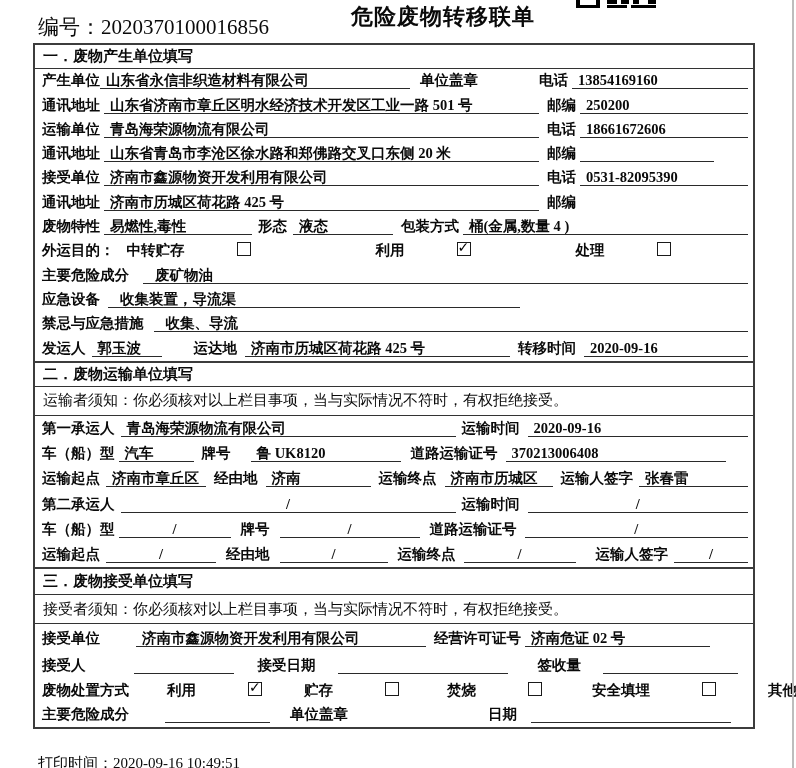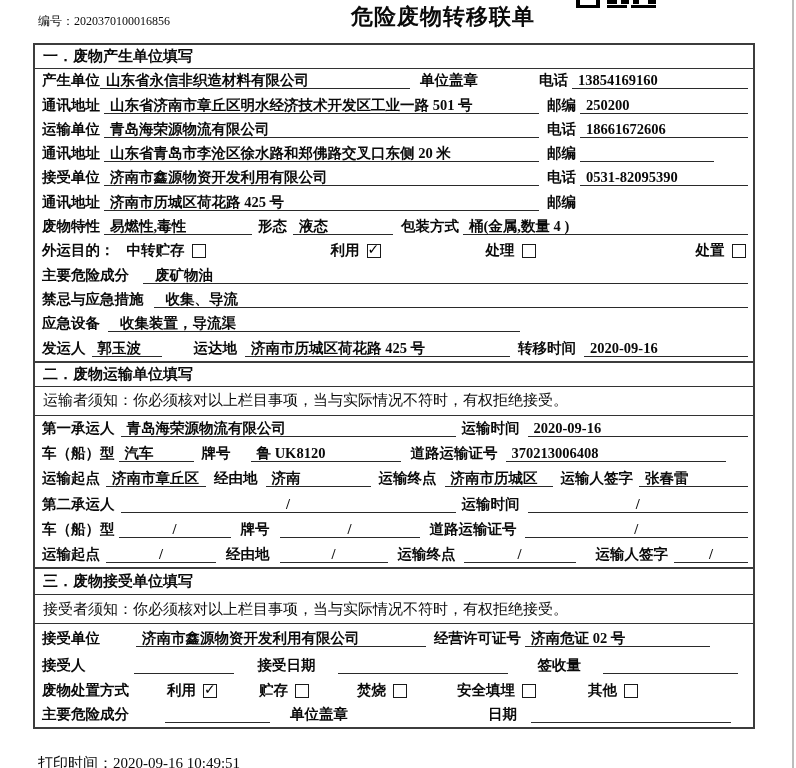--- a/index.html
+++ b/index.html
@@ -1,39 +1,39 @@
 <!DOCTYPE html>
 <html><head>
 <meta charset="utf-8">
 <style>
   html,body{margin:0;padding:0;}
   body{
     width:796px;height:768px;background:#ffffff;position:relative;overflow:hidden;
     font-family:"Liberation Serif","DejaVu Serif",serif;color:#0a0a0a;
   }
-  .serial{position:absolute;left:38px;top:13px;font-size:12px;}
+  .serial{position:absolute;left:38px;top:13px;font-size:21px;}
   .page-title{position:absolute;left:0;top:2px;width:100%;text-align:center;font-size:22px;font-weight:bold;letter-spacing:1px;transform:translateX(45px);}
   .qr{position:absolute;left:576px;top:0;}
   .edge-line{position:absolute;right:2px;top:0;width:2px;height:768px;background:#bdbdbd;}
   .form-table{position:absolute;left:33px;top:43px;width:722px;box-sizing:border-box;border:2px solid #3c3c3c;background:#fff;}
   .sec{border-top:2px solid #3c3c3c;}
   .sec:first-child{border-top:none;}
   .sec-header{font-size:15px;font-weight:bold;padding:2px 6px 2px 8px;height:19px;line-height:19px;border-bottom:1.5px solid #333;}
   .notice{height:28px;display:flex;align-items:center;padding:0 6px 0 8px;font-size:15px;border-bottom:1.5px solid #333;}
   .row{display:flex;align-items:flex-end;height:24.3px;padding:0 5px 4px 7px;box-sizing:border-box;font-size:14.5px;font-weight:bold;}
   .s2 .row{height:25.3px;}
   .h27{height:27px !important;}
   .h25{height:25px !important;}
   .h24{height:24px !important;}
   .lbl{white-space:nowrap;flex-shrink:0;line-height:17px;}
   .val{border-bottom:1px solid #2a2a2a;padding:0 6px;white-space:nowrap;box-sizing:border-box;height:17px;line-height:17px;overflow:hidden;}
   .grow{flex:1;}
   .c{text-align:center;}
   .sp{flex:1;}
-  .opt{display:flex;align-items:center;height:17px;white-space:nowrap;}
+  .opt{display:flex;align-items:flex-start;height:17px;white-space:nowrap;gap:45px;}
   .cb{display:inline-block;width:12px;height:12px;border:1.5px solid #1a1a1a;margin-left:7px;position:relative;box-sizing:content-box;background:#fff;}
   .cb.checked::after{content:"\2713";position:absolute;left:0px;top:-4px;font-size:14px;font-weight:bold;font-family:"DejaVu Sans",sans-serif;color:#000;}
   .footer{position:absolute;left:38px;top:754px;font-size:15px;}
 </style>
 </head>
 <body>
 
 <div class="serial">
   <span>编号：</span><span>2020370100016856</span>
 </div>
@@ -131,27 +131,27 @@
         <span class="cb"></span>
       </span>
     </div>
 
     <div class="row">
       <span class="lbl">主要危险成分</span>
       <span class="val grow" style="margin-left:14px;padding-left:12px">废矿物油</span>
     </div>
 
     <div class="row">
+      <span class="lbl">应急设备</span>
+      <span class="val" style="width:412px;margin-left:8px;padding-left:12px">收集装置，导流渠</span>
+    </div>
+
+    <div class="row">
       <span class="lbl">禁忌与应急措施</span>
       <span class="val grow" style="margin-left:10px;padding-left:12px">收集、导流</span>
-    </div>
-
-    <div class="row">
-      <span class="lbl">应急设备</span>
-      <span class="val" style="width:412px;margin-left:8px;padding-left:12px">收集装置，导流渠</span>
     </div>
 
     <div class="row">
       <span class="lbl">发运人</span>
       <span class="val" style="width:70px;margin-left:6px">郭玉波</span>
       <span class="lbl" style="margin-left:32px">运达地</span>
       <span class="val" style="width:265px;margin-left:8px">济南市历城区荷花路 425 号</span>
       <span class="lbl" style="margin-left:8px">转移时间</span>
       <span class="val grow" style="margin-left:8px">2020-09-16</span>
     </div>

